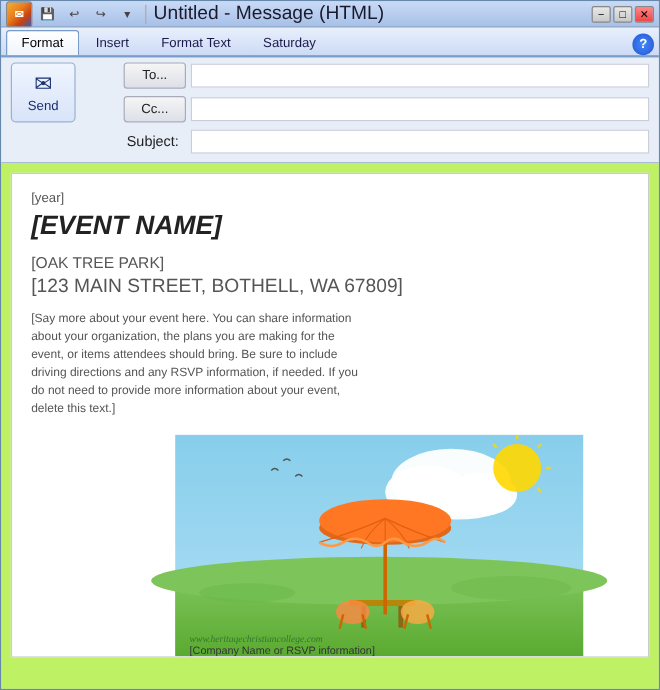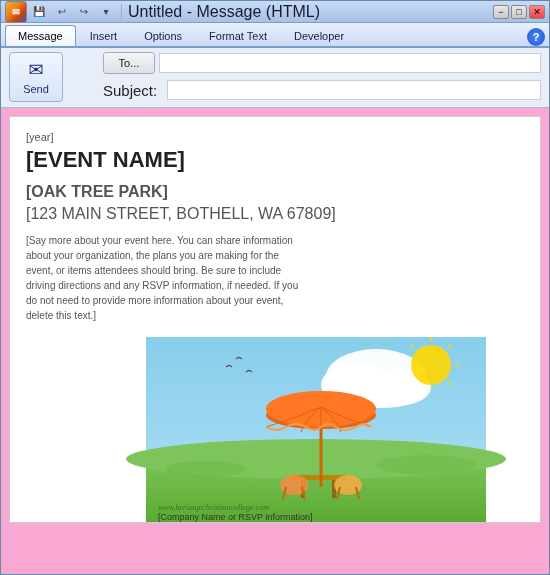--- a/index.html
+++ b/index.html
@@ -132,21 +132,21 @@
     .form-input {
       flex: 1;
       height: 20px;
       border: 1px solid #ccd;
       background: white;
       font-size: 11px;
       padding: 0 4px;
     }
     .subject-label {
       min-width: 52px;
-      font-size: 15px;
+      font-size: 12px;
       color: #222;
       text-align: right;
       padding-right: 6px;
       margin-right: 4px;
     }
     .send-btn {
       display: flex;
       flex-direction: column;
       align-items: center;
       justify-content: center;
@@ -159,21 +159,21 @@
       color: #1a3070;
       cursor: pointer;
       gap: 2px;
     }
     .send-icon {
       font-size: 18px;
     }
 
     
     .email-content {
-      background: #f9a8d4;
+      background: #bef264;
       flex: 1;
       padding: 8px;
       overflow-y: auto;
       height: 390px;
     }
     .email-body {
       background: white;
       border: 1px solid #ccc;
       min-height: 360px;
       position: relative;
@@ -185,32 +185,32 @@
     .year-text {
       font-size: 11px;
       color: #555;
       margin-bottom: 4px;
     }
     .event-name {
       font-size: 22px;
       font-weight: bold;
       color: #222;
       margin-bottom: 10px;
+      font-style: italic;
     }
     .event-date {
       font-size: 13px;
       font-weight: bold;
       color: #222;
       margin-bottom: 6px;
     }
     .event-location {
-      font-size: 16px;
+      font-size: 13px;
       color: #555;
       margin-bottom: 4px;
-      font-weight: bold;
     }
     .event-address {
       font-size: 16px;
       color: #555;
       margin-bottom: 10px;
     }
     .event-description {
       font-size: 10px;
       color: #555;
       line-height: 1.5;
@@ -289,37 +289,40 @@
     </div>
     <div class="title-controls">
       <div class="title-btn">−</div>
       <div class="title-btn">□</div>
       <div class="title-btn close">✕</div>
     </div>
   </div>
 
   <div class="ribbon">
     <div class="ribbon-tabs">
-      <div class="ribbon-tab active">Message</div>
+      <div class="ribbon-tab active">Format</div>
       <div class="ribbon-tab">Insert</div>
-      <div class="ribbon-tab">Options</div>
       <div class="ribbon-tab">Format Text</div>
-      <div class="ribbon-tab">Developer</div>
+      <div class="ribbon-tab">Saturday</div>
       <div class="help-btn">?</div>
     </div>
   </div>
 
   <div class="form-area">
     <div class="send-btn">
       <span class="send-icon">✉</span>
       <span>Send</span>
     </div>
     <div class="form-fields">
       <div class="form-row">
         <div class="form-btn">To...</div>
+        <input class="form-input" type="text" value="" style="">
+      </div>
+      <div class="form-row">
+        <div class="form-btn">Cc...</div>
         <input class="form-input" type="text" value="" style="">
       </div>
       <div class="form-row">
         <div class="subject-label">Subject:</div>
         <input class="form-input" type="text" value="" style="">
       </div>
     </div>
   </div>
 
   <div class="email-content">

